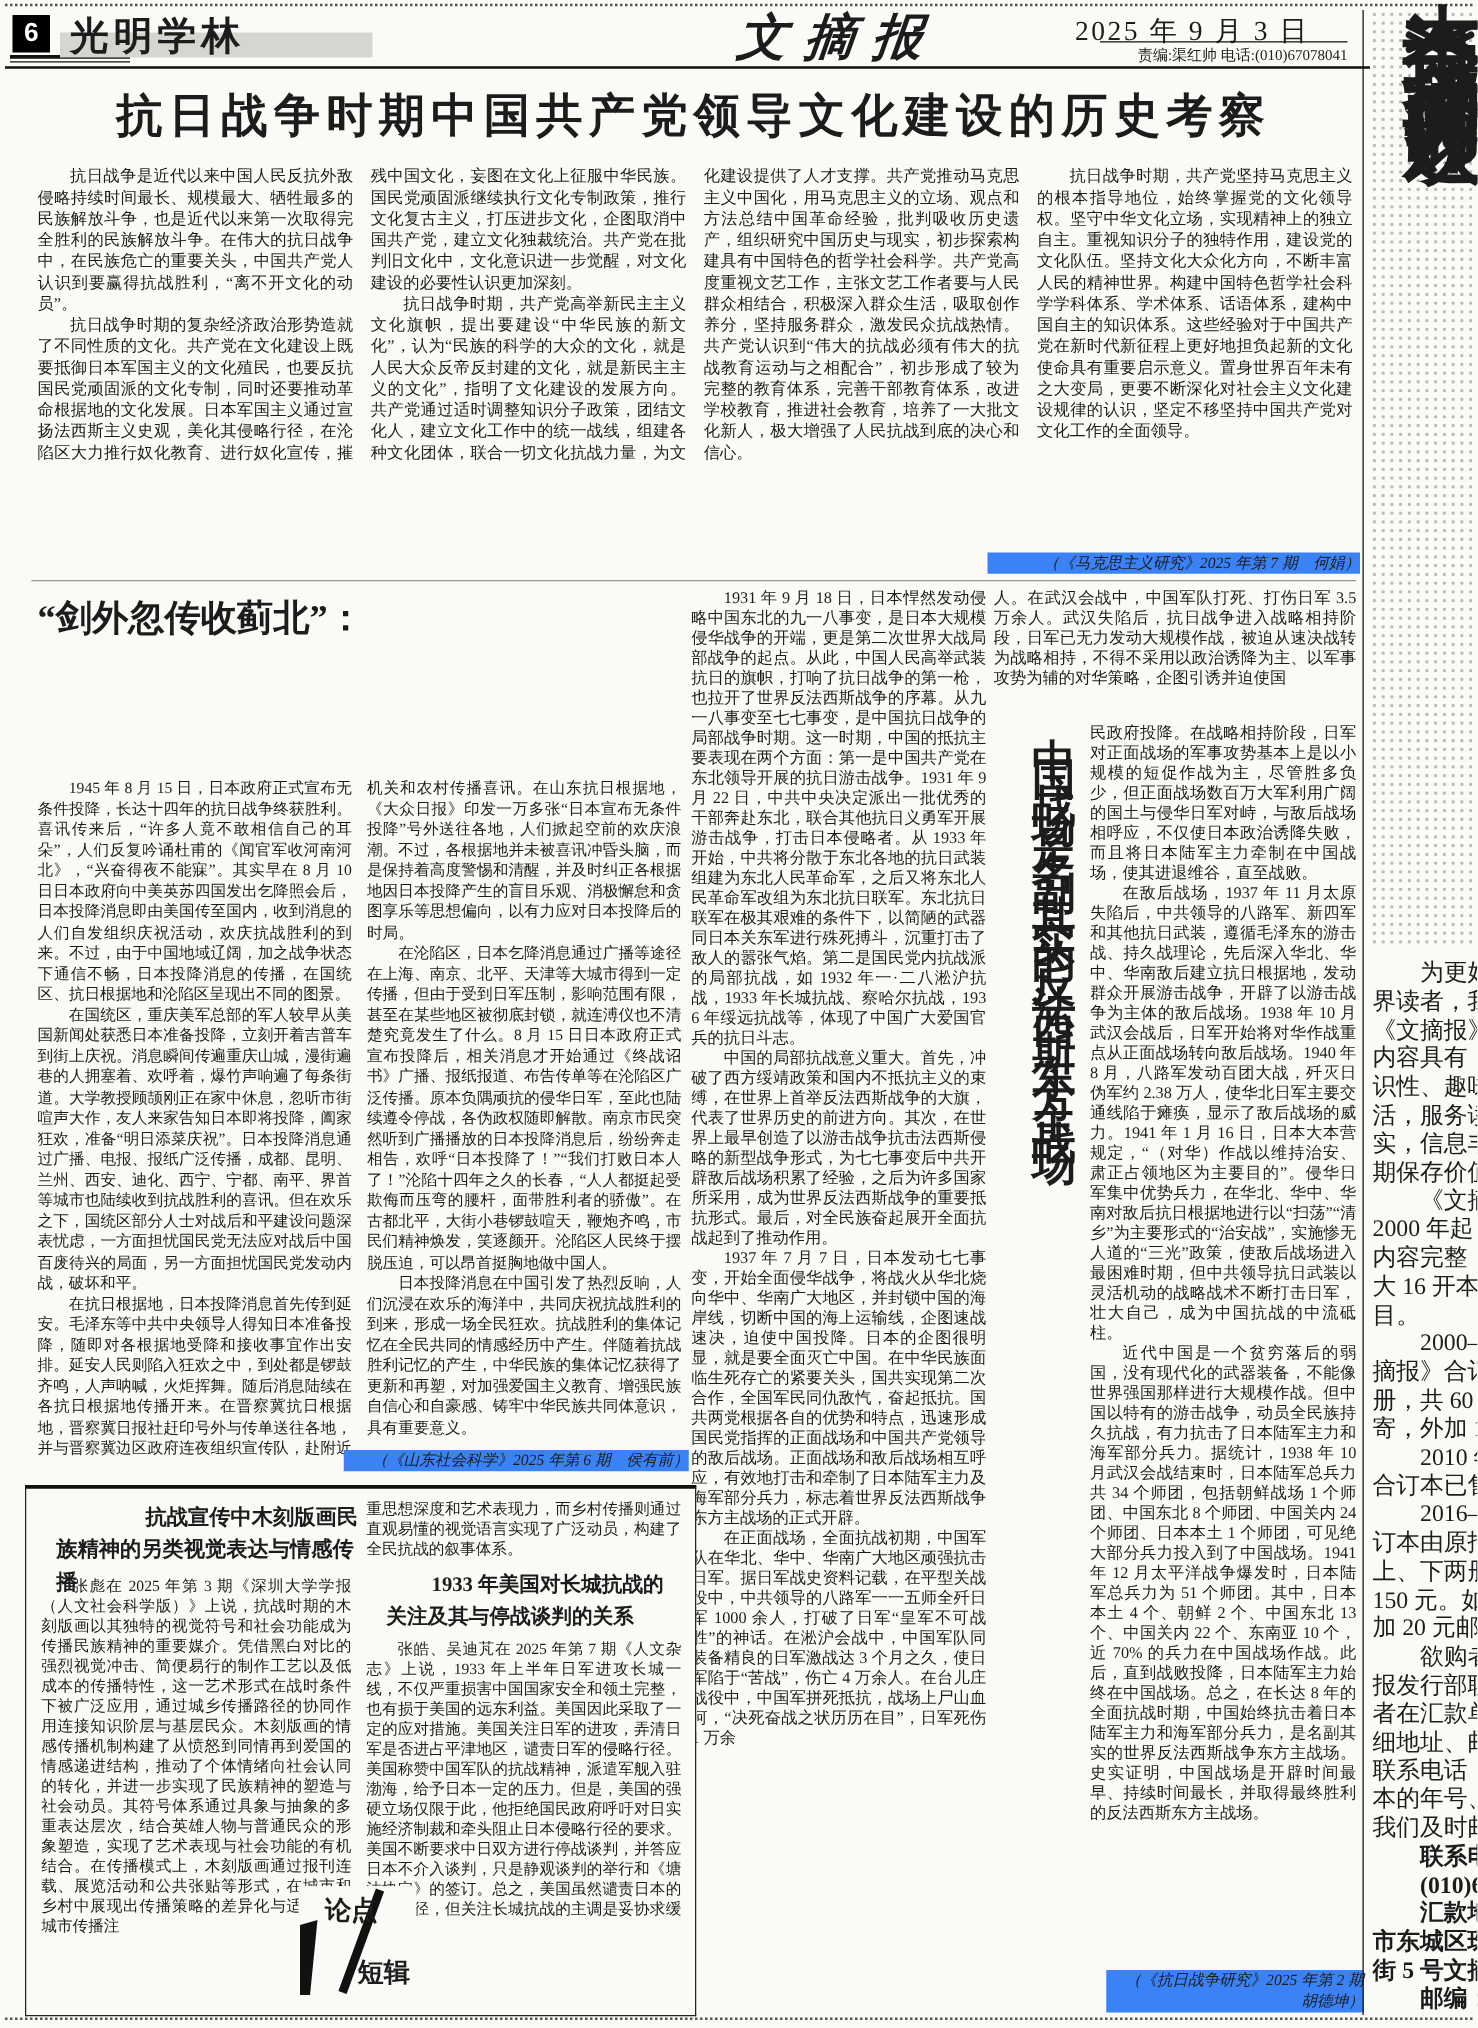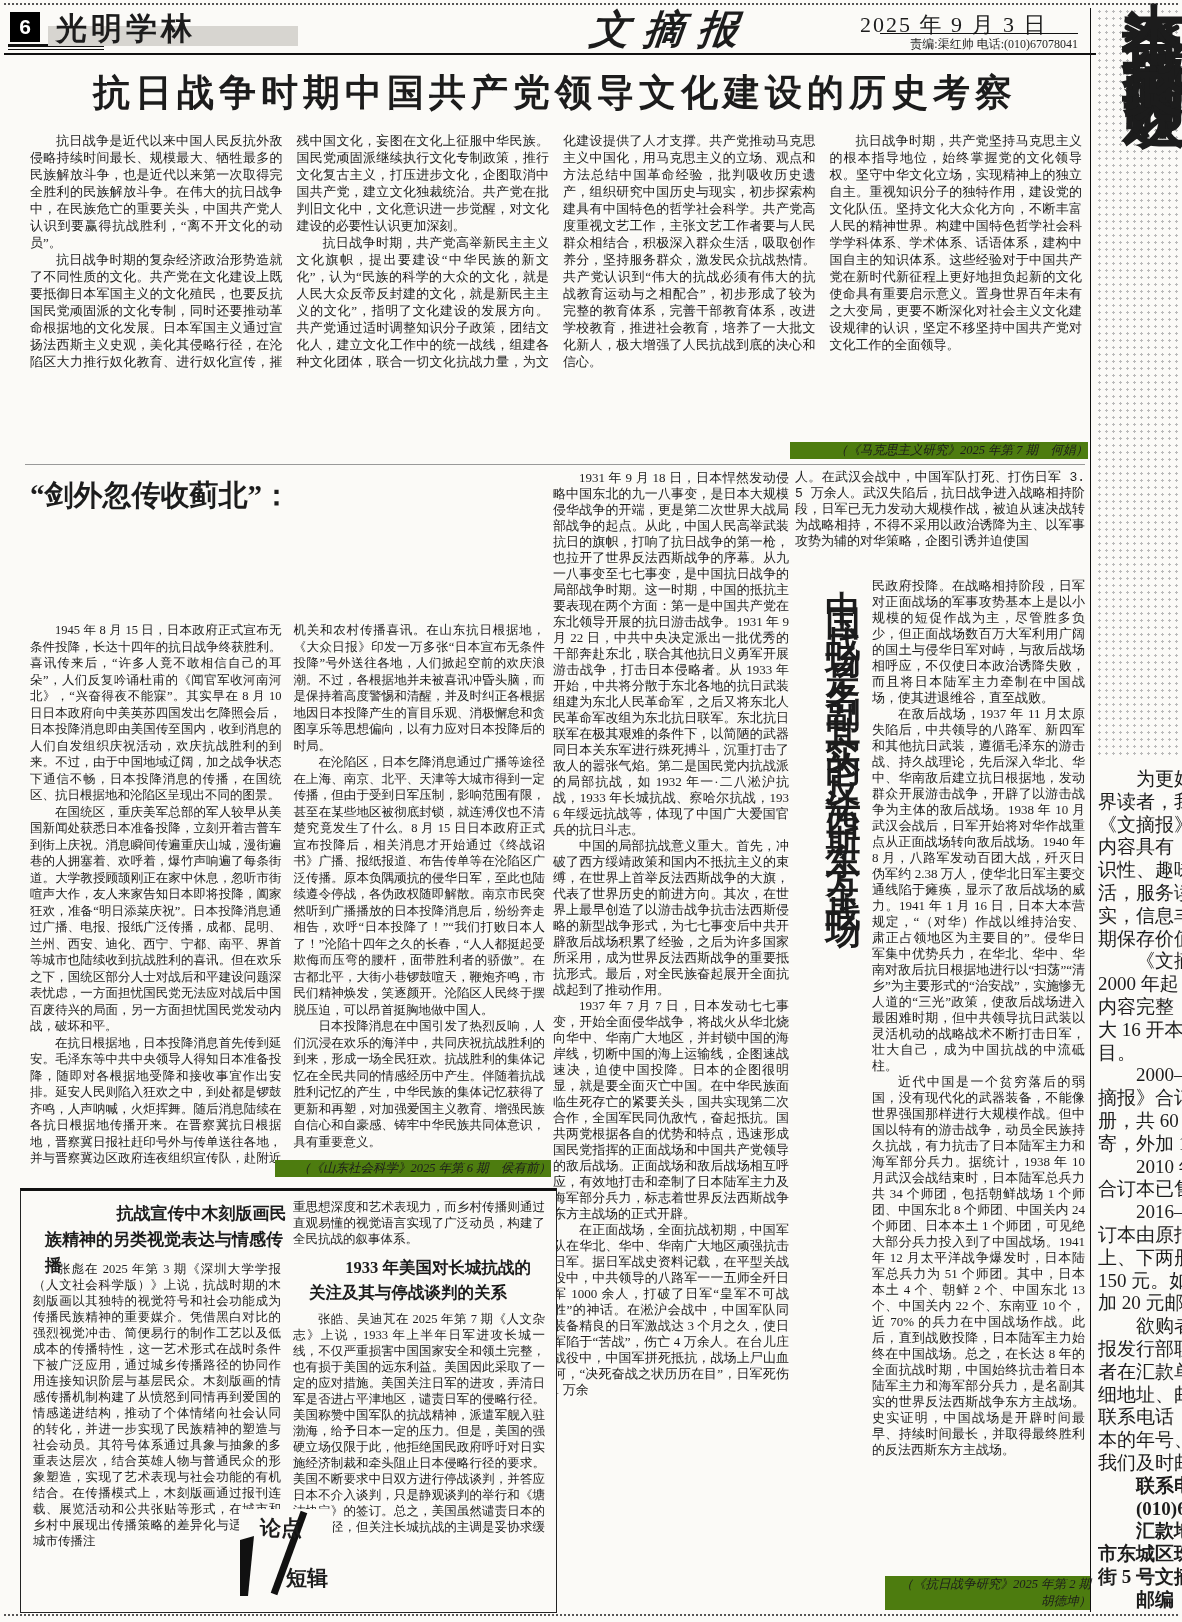--- a/index.html
+++ b/index.html
@@ -21,21 +21,21 @@
   .masthead{font-size:40px;font-weight:bold;font-style:italic;letter-spacing:14px;
     transform:skewX(-6deg);}
   .date-line{font-size:22px;letter-spacing:2px;text-align:left;}
   .editor-line{font-size:12px;text-align:right;}
   
   .a-title{font-weight:bold;text-align:center;}
   .body-text{font-size:13px;line-height:17px;text-align:justify;word-break:break-all;
     overflow:hidden;}
   .body-text p{margin:0;text-indent:2em;}
   .noindent-first p:first-child{text-indent:0;}
-  .attr{font-style:italic;font-size:12.5px;background:#4d7c0f;padding-left:6px;}
+  .attr{font-style:italic;font-size:12.5px;background:#3b82f6;padding-left:6px;}
   
   #a1-title{font-size:37px;letter-spacing:5px;}
   #a1-body{column-count:4;column-gap:14px;height:330px;}
   
   #a2-title{font-size:29px;font-weight:bold;line-height:47px;}
   #a2-body{column-count:2;column-gap:12px;height:588px;font-size:12.5px;line-height:16.5px;}
   
   .a3{font-size:13px;line-height:16px;}
   #a3-headline{writing-mode:vertical-rl;font-size:35px;font-weight:bold;
     letter-spacing:18px;text-align:left;}
@@ -108,21 +108,21 @@
 <div class="abs body-text a3" style="left:553px;top:470px;width:236px;height:1140px;">
     <p>1931 年 9 月 18 日，日本悍然发动侵略中国东北的九一八事变，是日本大规模侵华战争的开端，更是第二次世界大战局部战争的起点。从此，中国人民高举武装抗日的旗帜，打响了抗日战争的第一枪，也拉开了世界反法西斯战争的序幕。从九一八事变至七七事变，是中国抗日战争的局部战争时期。这一时期，中国的抵抗主要表现在两个方面：第一是中国共产党在东北领导开展的抗日游击战争。1931 年 9 月 22 日，中共中央决定派出一批优秀的干部奔赴东北，联合其他抗日义勇军开展游击战争，打击日本侵略者。从 1933 年开始，中共将分散于东北各地的抗日武装组建为东北人民革命军，之后又将东北人民革命军改组为东北抗日联军。东北抗日联军在极其艰难的条件下，以简陋的武器同日本关东军进行殊死搏斗，沉重打击了敌人的嚣张气焰。第二是国民党内抗战派的局部抗战，如 1932 年一·二八淞沪抗战，1933 年长城抗战、察哈尔抗战，1936 年绥远抗战等，体现了中国广大爱国官兵的抗日斗志。</p>
     <p>中国的局部抗战意义重大。首先，冲破了西方绥靖政策和国内不抵抗主义的束缚，在世界上首举反法西斯战争的大旗，代表了世界历史的前进方向。其次，在世界上最早创造了以游击战争抗击法西斯侵略的新型战争形式，为七七事变后中共开辟敌后战场积累了经验，之后为许多国家所采用，成为世界反法西斯战争的重要抵抗形式。最后，对全民族奋起展开全面抗战起到了推动作用。</p>
     <p>1937 年 7 月 7 日，日本发动七七事变，开始全面侵华战争，将战火从华北烧向华中、华南广大地区，并封锁中国的海岸线，切断中国的海上运输线，企图速战速决，迫使中国投降。日本的企图很明显，就是要全面灭亡中国。在中华民族面临生死存亡的紧要关头，国共实现第二次合作，全国军民同仇敌忾，奋起抵抗。国共两党根据各自的优势和特点，迅速形成国民党指挥的正面战场和中国共产党领导的敌后战场。正面战场和敌后战场相互呼应，有效地打击和牵制了日本陆军主力及海军部分兵力，标志着世界反法西斯战争东方主战场的正式开辟。</p>
     <p>在正面战场，全面抗战初期，中国军队在华北、华中、华南广大地区顽强抗击日军。据日军战史资料记载，在平型关战役中，中共领导的八路军一一五师全歼日军 1000 余人，打破了日军“皇军不可战胜”的神话。在淞沪会战中，中国军队同装备精良的日军激战达 3 个月之久，使日军陷于“苦战”，伤亡 4 万余人。在台儿庄战役中，中国军拼死抵抗，战场上尸山血河，“决死奋战之状历历在目”，日军死伤 1 万余</p>
   </div>
 
 <div class="abs" id="a3-headline" style="left:797px;top:562px;width:68px;height:1048px;overflow:hidden;">中国战场是名副其实的反法西斯东方主战场</div>
 
 <div class="abs body-text a3" style="left:795px;top:470px;width:290px;height:106px;">
-  <p style="text-indent:0;font-family:Liberation Mono, monospace;">人。在武汉会战中，中国军队打死、打伤日军 3.5 万余人。武汉失陷后，抗日战争进入战略相持阶段，日军已无力发动大规模作战，被迫从速决战转为战略相持，不得不采用以政治诱降为主、以军事攻势为辅的对华策略，企图引诱并迫使国</p>
+  <p style="text-indent:0;">人。在武汉会战中，中国军队打死、打伤日军 3.5 万余人。武汉失陷后，抗日战争进入战略相持阶段，日军已无力发动大规模作战，被迫从速决战转为战略相持，不得不采用以政治诱降为主、以军事攻势为辅的对华策略，企图引诱并迫使国</p>
 </div>
 
 <div class="abs body-text a3 noindent-first" style="left:872px;top:578px;width:213px;height:1012px;">
     <p>民政府投降。在战略相持阶段，日军对正面战场的军事攻势基本上是以小规模的短促作战为主，尽管胜多负少，但正面战场数百万大军利用广阔的国土与侵华日军对峙，与敌后战场相呼应，不仅使日本政治诱降失败，而且将日本陆军主力牵制在中国战场，使其进退维谷，直至战败。</p>
     <p>在敌后战场，1937 年 11 月太原失陷后，中共领导的八路军、新四军和其他抗日武装，遵循毛泽东的游击战、持久战理论，先后深入华北、华中、华南敌后建立抗日根据地，发动群众开展游击战争，开辟了以游击战争为主体的敌后战场。1938 年 10 月武汉会战后，日军开始将对华作战重点从正面战场转向敌后战场。1940 年 8 月，八路军发动百团大战，歼灭日伪军约 2.38 万人，使华北日军主要交通线陷于瘫痪，显示了敌后战场的威力。1941 年 1 月 16 日，日本大本营规定，“（对华）作战以维持治安、肃正占领地区为主要目的”。侵华日军集中优势兵力，在华北、华中、华南对敌后抗日根据地进行以“扫荡”“清乡”为主要形式的“治安战”，实施惨无人道的“三光”政策，使敌后战场进入最困难时期，但中共领导抗日武装以灵活机动的战略战术不断打击日军，壮大自己，成为中国抗战的中流砥柱。</p>
     <p>近代中国是一个贫穷落后的弱国，没有现代化的武器装备，不能像世界强国那样进行大规模作战。但中国以特有的游击战争，动员全民族持久抗战，有力抗击了日本陆军主力和海军部分兵力。据统计，1938 年 10 月武汉会战结束时，日本陆军总兵力共 34 个师团，包括朝鲜战场 1 个师团、中国东北 8 个师团、中国关内 24 个师团、日本本土 1 个师团，可见绝大部分兵力投入到了中国战场。1941 年 12 月太平洋战争爆发时，日本陆军总兵力为 51 个师团。其中，日本本土 4 个、朝鲜 2 个、中国东北 13 个、中国关内 22 个、东南亚 10 个，近 70% 的兵力在中国战场作战。此后，直到战败投降，日本陆军主力始终在中国战场。总之，在长达 8 年的全面抗战时期，中国始终抗击着日本陆军主力和海军部分兵力，是名副其实的世界反法西斯战争东方主战场。史实证明，中国战场是开辟时间最早、持续时间最长，并取得最终胜利的反法西斯东方主战场。</p>
   </div>
 <div class="abs attr" style="left:885px;top:1576px;width:200px;text-align:right;">（《抗日战争研究》2025 年第 2 期　胡德坤）</div>
 
 <div class="abs" id="digest-box" style="left:20px;top:1188px;width:535px;height:421px;">

